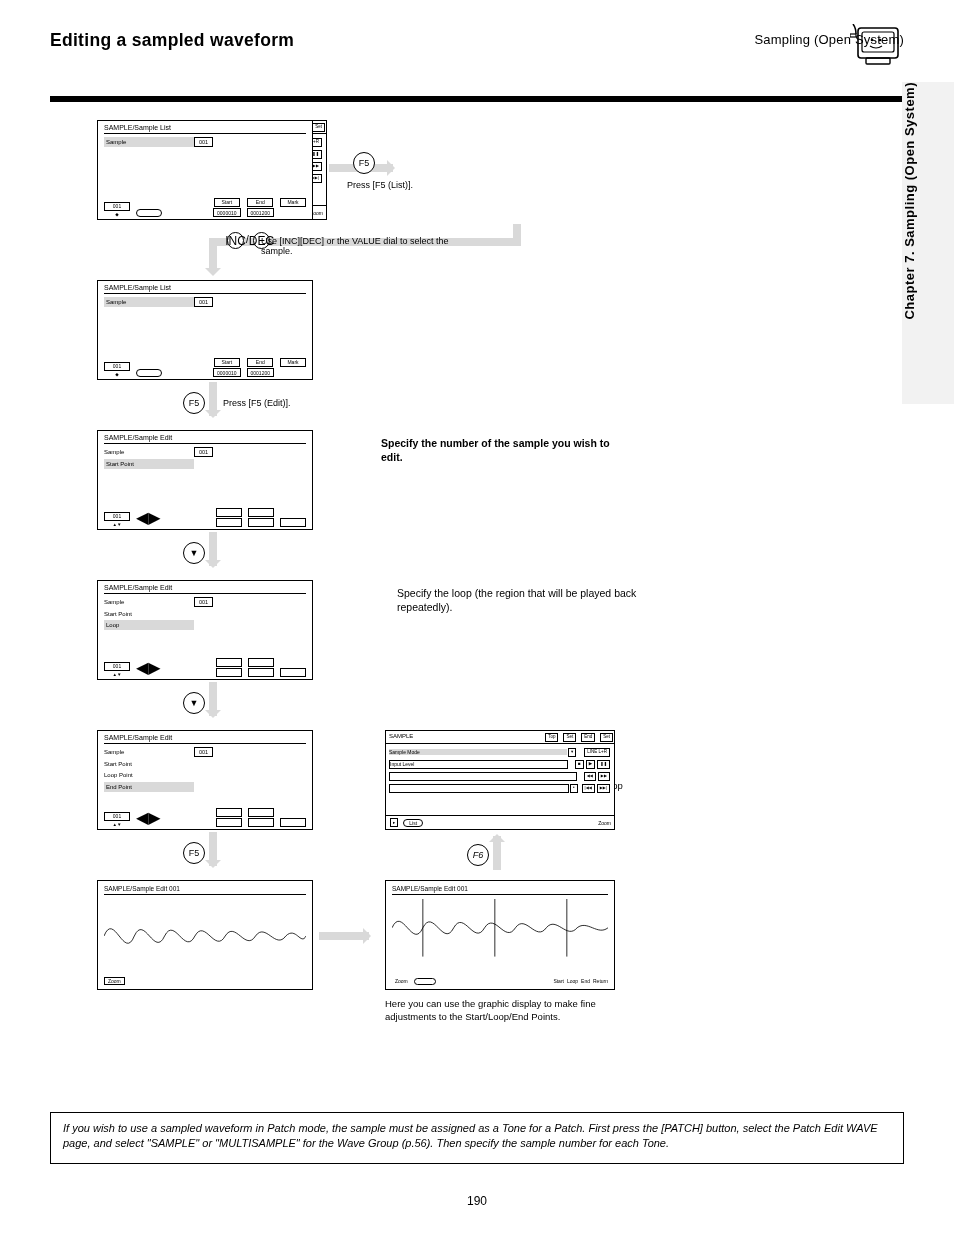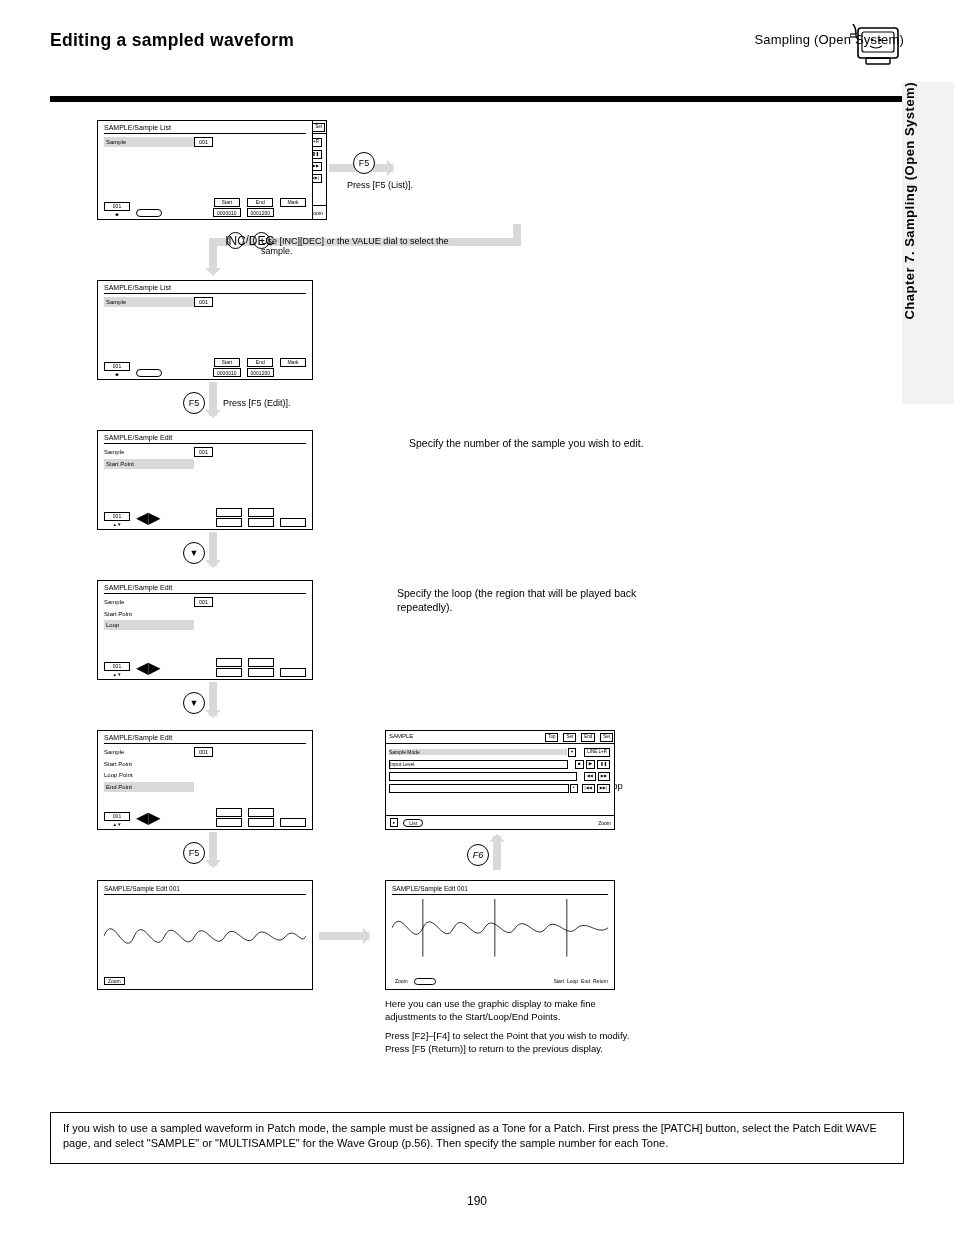--- a/index.html
+++ b/index.html
@@ -56,21 +56,21 @@
   .btn-circle.sm { width: 17px; height: 17px; font-size: 12px; }
 
   .flow-label { position: absolute; font-size: 9px; }
 
   
   .side-txt { position: absolute; font-size: 10.5px; line-height: 1.35; width: 244px; }
 
   
   .hint { border: 1.2px solid #000; padding: 8px 12px 12px 12px; margin-top: 12px; }
   .hint-title { font-weight: bold; font-size: 12px; font-style: italic; margin-bottom: 4px; }
-  .hint-text { font-size: 11px; line-height: 1.35; }
+  .hint-text { font-size: 11px; line-height: 1.35; font-style: italic; }
 
   .foot-page { text-align: center; font-size: 12px; margin-top: 30px; }
 
   
   .g-stop::before{content:"■";} .g-play::before{content:"▶";} .g-pause::before{content:"❚❚"; font-size:4px;}
   .g-rw::before{content:"◀◀"; font-size:4px;} .g-ff::before{content:"▶▶"; font-size:4px;}
   .g-top::before{content:"|◀◀"; font-size:4px;} .g-end::before{content:"▶▶|"; font-size:4px;}
 </style>
 </head>
 <body>
@@ -255,21 +255,21 @@
         </div>
       <div class="fcol">
           <span class="fbox">&nbsp;</span>
           <span class="fbox">&nbsp;</span>
         </div>
       <div class="fcol">
           <span class="fbox">&nbsp;</span>
         </div>
     </div>
   </div>
-  <div class="side-txt" style="left:312px;top:316px;">Specify the number of the sample you wish to edit.</div>
+  <div class="side-txt" style="left:284px;top:316px;font-weight:bold;">Specify the number of the sample you wish to edit.</div>
 
   <div class="arrow-v down" style="left:112px;top:412px;height:34px;"></div>
   <div class="btn-circle" style="left:86px;top:422px;">▼</div>
 
   <div class="panel pp" style="left:0;top:460px;width:216px;">
     <div class="pp-title">SAMPLE/Sample Edit</div>
     <div class="pp-row">
         <span class="pp-label">Sample</span>
         <span class="pp-val">001</span>
       </div>
@@ -435,22 +435,20 @@
       <span class="pp-hl" style="padding:0 3px;">Zoom</span>
       <span style="border:1px solid #000;border-radius:5px;height:7px;width:22px;"></span>
       <span style="flex:1;"></span>
       <span>Start</span>
         <span>Loop</span>
         <span>End</span>
         <span>Return</span>
     </div>
   </div>
   <div class="side-txt" style="left:288px;top:878px;width:260px;font-size:9.5px;">Here you can use the graphic display to make fine adjustments to the Start/Loop/End Points.</div>
-  <div class="side-txt" style="left:288px;top:910px;width:260px;font-size:9.5px;white-space:pre-line;">Press [F2]–[F4] to select the Point that you wish to modify.
-Press [F5 (Return)] to return to the previous display.</div>
 
 </div>
 
 <div class="hint">
   <div class="hint-text">If you wish to use a sampled waveform in Patch mode, the sample must be assigned as a Tone for a Patch. First press the [PATCH] button, select the Patch Edit WAVE page, and select "SAMPLE" or "MULTISAMPLE" for the Wave Group (p.56). Then specify the sample number for each Tone.</div>
 </div>
 
 <div class="foot-page">190</div>
 
 </body></html>

